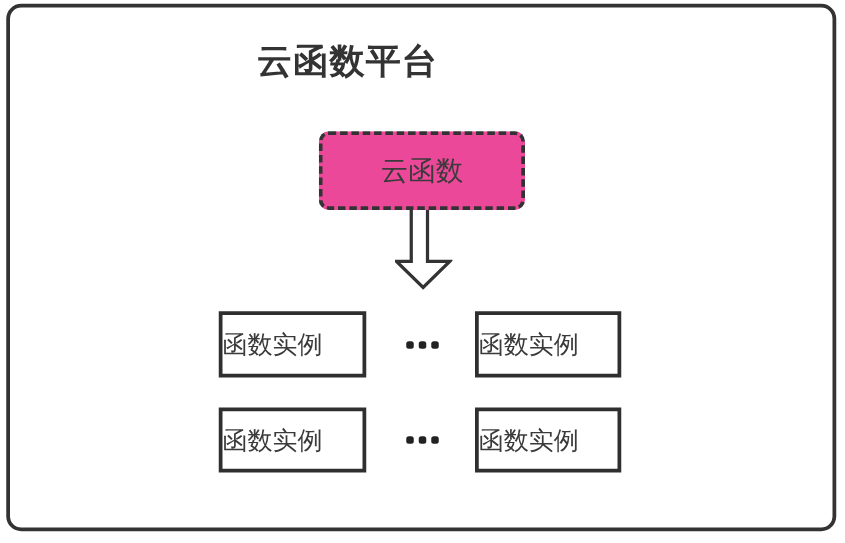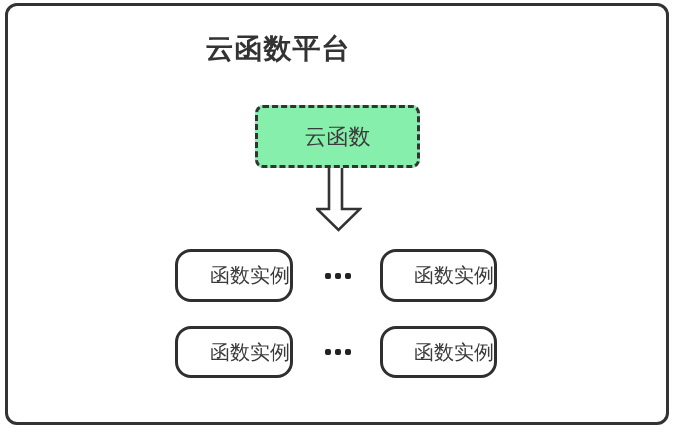--- a/index.html
+++ b/index.html
@@ -44,37 +44,37 @@
     width: 165px;
     height: 63px;
     border: 3px dashed #333333;
     border-radius: 8px;
     box-sizing: border-box;
     display: flex;
     align-items: center;
     justify-content: center;
     font-size: 22px;
     color: #3a3a3a;
-    background: #86efac;
+    background: #ec4899;
   }
   .down-arrow {
     position: absolute;
     left: 316px;
     top: 167px;
     width: 46px;
     height: 66px;
   }
   .node-box {
     position: absolute;
     border: 3px solid #2f2f2f;
-    border-radius: 16px;
+    border-radius: 0;
     box-sizing: border-box;
     display: flex;
     align-items: center;
-    justify-content: flex-end;
+    justify-content: flex-start;
     font-size: 20px;
     color: #3a3a3a;
     background: #ffffff;
   }
   .box-r1c1 { left: 175px; top: 249px; width: 118px; height: 53px; }
   .box-r1c2 { left: 380px; top: 249px; width: 117px; height: 53px; }
   .box-r2c1 { left: 175px; top: 326px; width: 118px; height: 52px; }
   .box-r2c2 { left: 380px; top: 326px; width: 117px; height: 52px; }
   .ellipsis {
     position: absolute;

